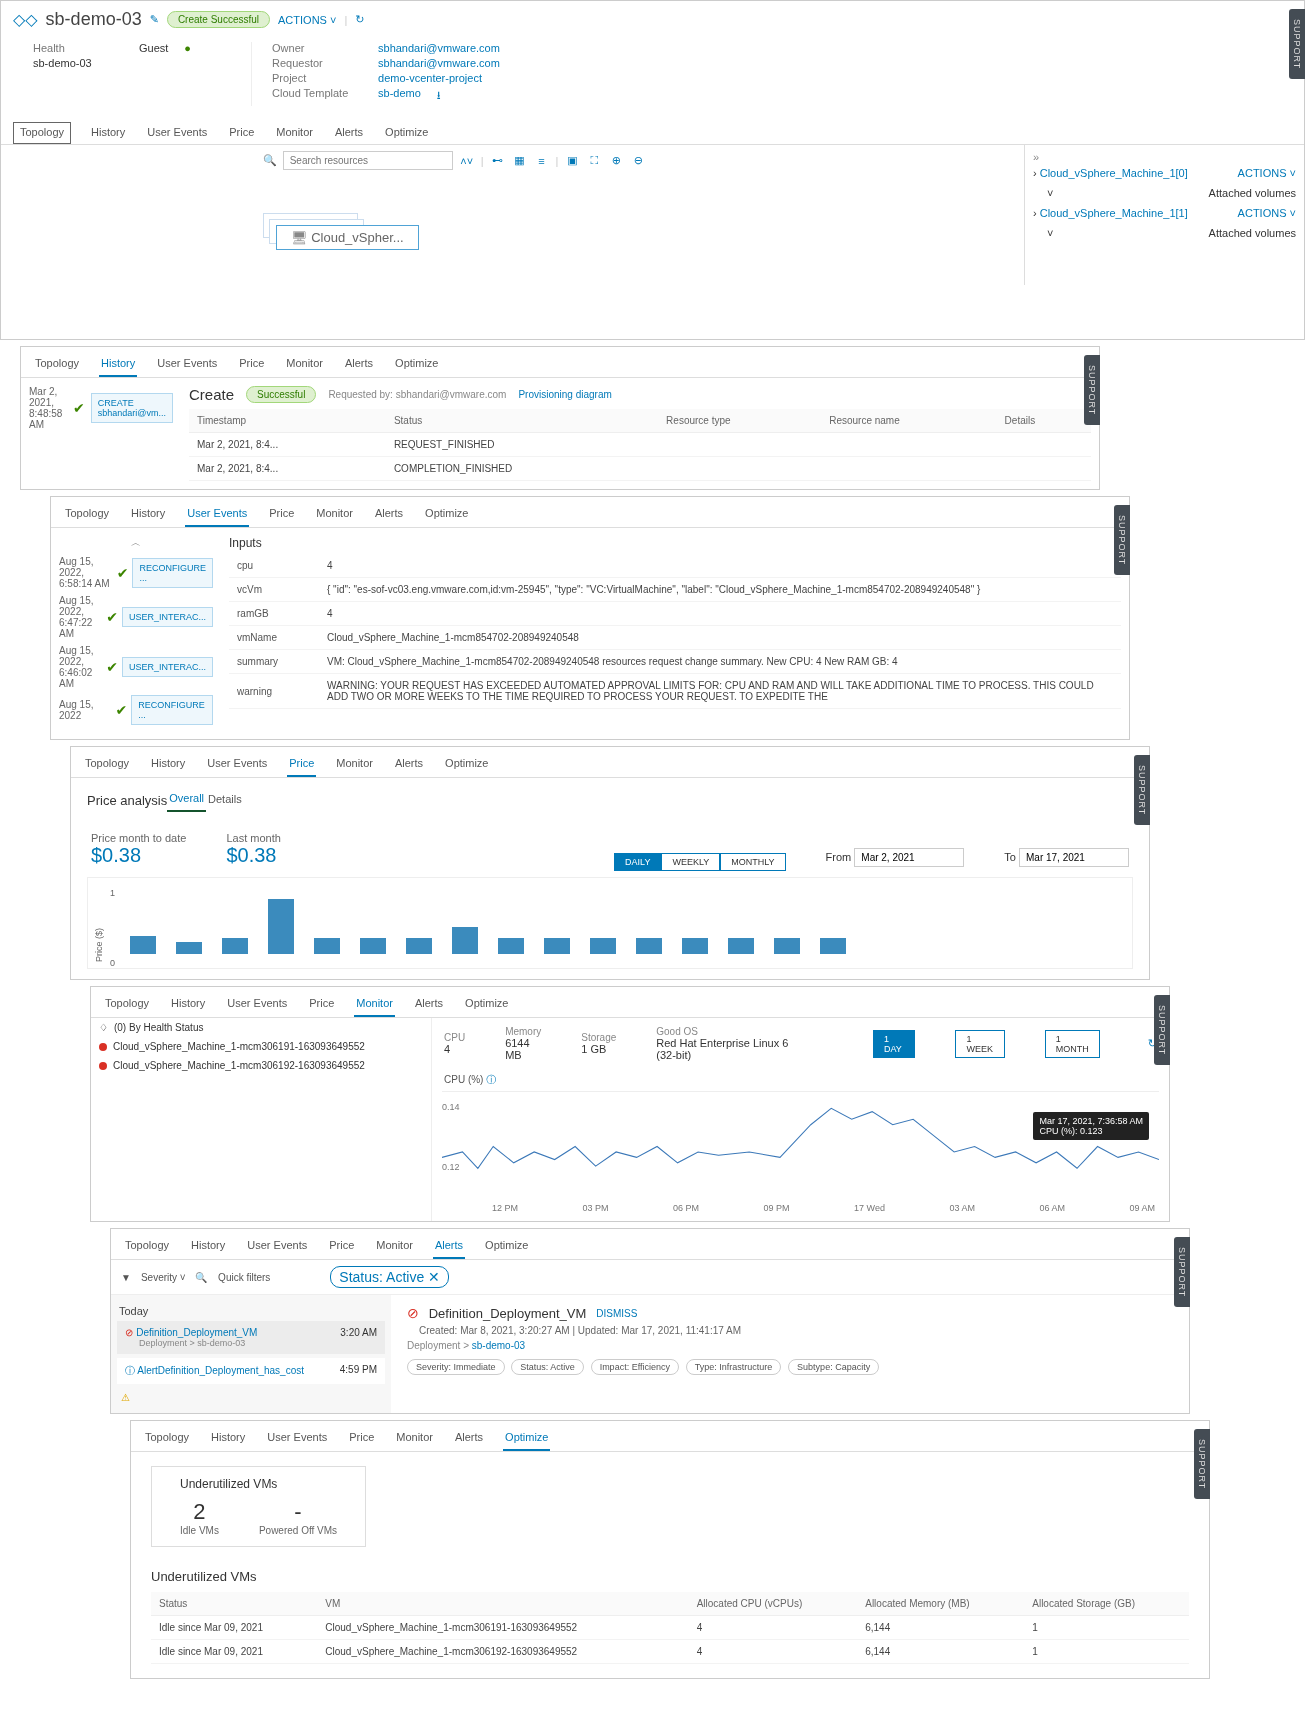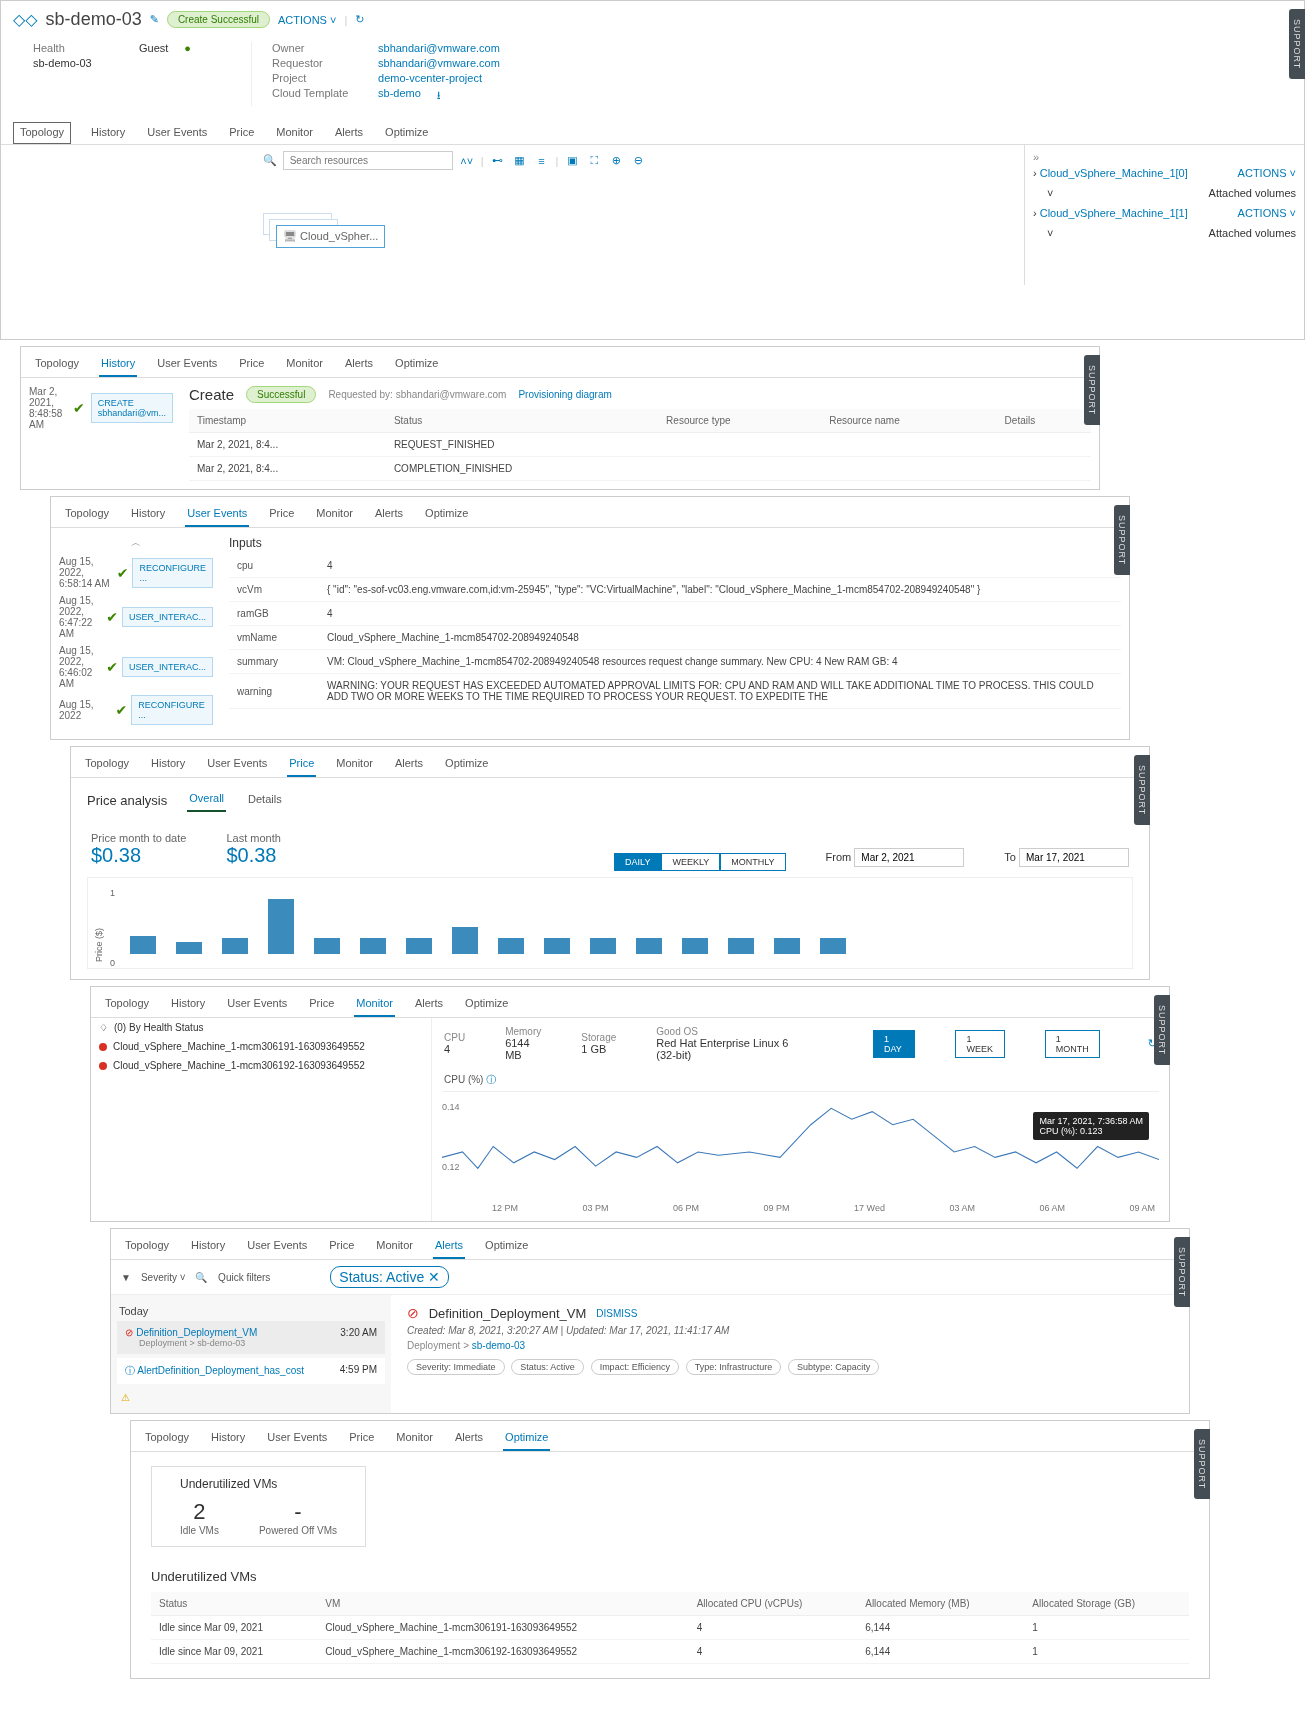--- a/index.html
+++ b/index.html
@@ -18,21 +18,21 @@
 .meta-label { color: #777; width: 90px; }
 .tabs { display: flex; gap: 18px; padding: 6px 12px 0 12px; border-bottom: 1px solid #ddd; font-size: 11px; }
 .tab { color: #565656; padding: 4px 2px 6px 2px; cursor: pointer; }
 .tab.active { color: #0079b8; border-bottom: 2px solid #0079b8; }
 .tab.boxed { border: 1px solid #666; padding: 3px 6px; }
 .canvas-area { display: flex; }
 .canvas-left { flex: 1; background-image: radial-gradient(#ddd 0.5px, transparent 0.5px); background-size: 10px 10px; height: 140px; position: relative; }
 .canvas-toolbar { position: absolute; top: 4px; left: 260px; right: 4px; display: flex; align-items: center; gap: 6px; background: #fff; padding: 2px; }
 .search-input { border: 1px solid #ccc; padding: 3px 6px; font-size: 10px; width: 170px; }
 .toolbar-icon { color: #0079b8; width: 16px; text-align: center; cursor: pointer; }
-.node { position: absolute; border: 1px solid #4fa3d6; background: #fff; padding: 4px 6px; font-size: 11px; color: #666; left: 275px; top: 80px; }
+.node { position: absolute; border: 1px solid #4fa3d6; background: #fff; padding: 4px 14px; font-size: 13px; color: #666; left: 275px; top: 80px; }
 .node.shadow { border-color: #cde; }
 .side-tree { width: 280px; border-left: 1px solid #ddd; padding: 6px 8px; font-size: 11px; }
 .tree-row { display: flex; align-items: center; justify-content: space-between; padding: 4px 0; }
 .hide-summary { text-align: center; font-size: 10px; color: #0079b8; padding: 4px; cursor: pointer; }
 .history-body { display: flex; }
 .event-left { width: 160px; padding: 8px; font-size: 10px; color: #666; }
 .event-box { border: 1px solid #b3d8ef; background: #eef7fc; color: #0079b8; padding: 4px 6px; font-size: 9px; display: inline-block; }
 .check-icon { color: #3c8500; font-size: 14px; }
 .table { width: 100%; border-collapse: collapse; font-size: 10px; }
 .table th { text-align: left; color: #666; font-weight: 500; padding: 6px 8px; border-bottom: 1px solid #eee; background: #fafafa; }
@@ -287,21 +287,21 @@
   <div class="support-tab">SUPPORT</div>
   <div class="tabs">
     <span class="tab">Topology</span>
     <span class="tab">History</span>
     <span class="tab">User Events</span>
     <span class="tab active">Price</span>
     <span class="tab">Monitor</span>
     <span class="tab">Alerts</span>
     <span class="tab">Optimize</span>
   </div>
-  <div style="padding:10px 16px;display:flex;align-items:center;gap:20px;">
+  <div style="padding:10px 16px;display:flex;align-items:center;">
     <span style="font-size:13px;">Price analysis</span>
     <span class="tab active" style="border-bottom:2px solid #14532d;">Overall</span>
     <span class="tab">Details</span>
   </div>
   <div class="price-row">
     <div>
           <div style="color:#666">Price month to date</div>
           <div class="price-val">$0.38</div>
         </div>
     <div>
@@ -456,21 +456,21 @@
             </div>
       </div>
       <div style="color:#e0a800;padding:4px;">⚠</div>
     </div>
     <div class="alert-detail">
       <div style="display:flex;align-items:center;gap:10px;">
             <span style="color:#d93025;font-size:14px;">⊘</span>
             <span style="font-size:13px;">Definition_Deployment_VM</span>
             <span class="link-blue">DISMISS</span>
           </div>
-      <div style="color:#666;margin:4px 0;font-style:italic;">Created: Mar 8, 2021, 3:20:27 AM  |  Updated: Mar 17, 2021, 11:41:17 AM</div>
+      <div style="color:#666;margin:4px 12px;">Created: Mar 8, 2021, 3:20:27 AM  |  Updated: Mar 17, 2021, 11:41:17 AM</div>
       <div style="color:#888;margin-bottom:10px;">Deployment &gt; <span class="link-blue">sb-demo-03</span></div>
       <div>
         <span class="tag">Severity: Immediate</span>
         <span class="tag">Status: Active</span>
         <span class="tag">Impact: Efficiency</span>
         <span class="tag">Type: Infrastructure</span>
         <span class="tag">Subtype: Capacity</span>
       </div>
     </div>
   </div>

